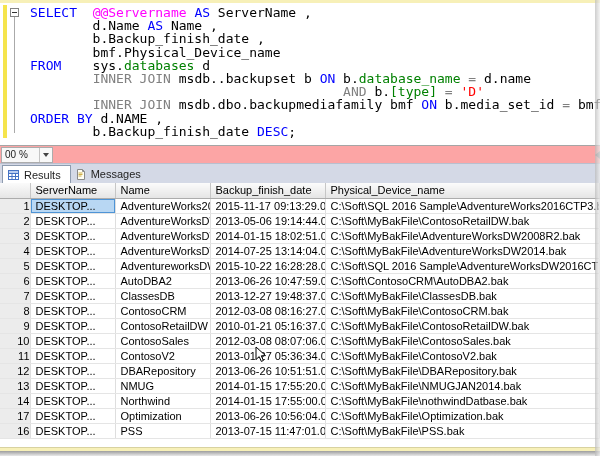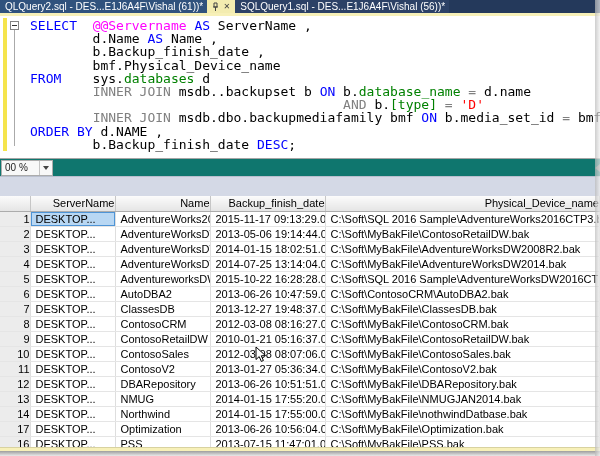--- a/index.html
+++ b/index.html
@@ -23,37 +23,37 @@
   .outline-guide { position:absolute; left:14px; top:14px; height:116px; border-left:1px solid #aaa; }
   .code { position:absolute; left:30px; top:3px; font-family:"DejaVu Sans Mono", monospace; font-size:13px; line-height:13.2px; white-space:pre; }
   .tk-kw  { color:#0000ff; }
   .tk-op  { color:#808080; }
   .tk-var { color:#ff00ff; }
   .tk-str { color:#ff0000; }
   .tk-sys { color:#008000; }
   .tk-pl  { color:#000000; }
 
   
-  .hscroll-row { height:18px; background:#0f766e; border-top:1px solid #a5a5a5; display:flex; align-items:center;justify-content:space-between; }
+  .hscroll-row { height:18px; background:#fca5a5; border-top:1px solid #a5a5a5; display:flex; align-items:center;justify-content:space-between; }
   .zoom-combo { display:flex; align-items:center; width:52px; height:16px; margin-left:1px; background:#f8f8f8; border:1px solid #acacac; }
   .zoom-combo .zval { flex:1; font-size:10px; color:#222; padding-left:3px; }
   .zoom-combo .drop { width:13px; height:14px; border-left:1px solid #c4c4c4; display:flex; align-items:center; justify-content:center; }
   .zoom-combo .drop i { width:0; height:0; border-left:3px solid transparent; border-right:3px solid transparent; border-top:4px solid #444; }
   .hs-left { margin-left:6px; width:0; height:0; border-top:4px solid transparent; border-bottom:4px solid transparent; border-right:5px solid #8a8a8a; }
 
   
   .results-strip { height:20px; background:#d4d9e6; display:flex; align-items:flex-end; padding-left:2px; border-top:1px solid #b9bfce; }
   .rtab { display:flex; align-items:center; height:18px; padding:0 9px 0 5px; font-size:11px; color:#1e1e1e; }
   .rtab.selected { background:#fff; border:1px solid #8e9caf; border-bottom:none; }
   .rtab .ricon { margin-right:5px; display:inline-flex; }
 
   
   .grid-wrap { height:260px; overflow:hidden; background:#fff; }
   table.grid { border-collapse:collapse; table-layout:fixed; width:600px; font-size:11px; }
-  table.grid th { height:15px; font-weight:normal; text-align:right; padding:0 0 0 5px; color:#000;
+  table.grid th { height:15px; font-weight:normal; text-align:left; padding:0 0 0 5px; color:#000;
     background:linear-gradient(#fbfbfb,#e5e5e5); border-right:1px solid #c6c6c6; border-bottom:1px solid #acacac;
     overflow:hidden; white-space:nowrap;margin-left:44px; }
   table.grid td { height:15px; padding:0 0 0 5px; border-right:1px solid #dedede; border-bottom:1px solid #e5e5e5;
     overflow:hidden; white-space:nowrap; color:#000; }
   td.rownum { background:#ececec; border-right:1px solid #c6c6c6; border-bottom:1px solid #d2d2d2; text-align:right; padding:0 14px 0 0; color:#222; }
   th.corner { background:linear-gradient(#fbfbfb,#e5e5e5); }
   td.datecol { text-align:right; padding-right:8px; }
   td.selcell { background:#b8d7f3; box-shadow:inset 0 0 0 1px #4e94d6; }
 
   
@@ -63,36 +63,20 @@
   .right-shadow { position:absolute; top:0; right:0; width:5px; height:456px; background:linear-gradient(to right,#b9b9b9,#efefef); opacity:.7; }
 
   
   .mouse-cursor { position:absolute; left:255px; top:346px; }
 </style>
 </head>
 <body>
 
 <div class="screen">
 
-  <div class="tabbar">
-    <div class="doc-tab active">
-      <span>QLQuery2.sql - DES...E1J6A4F\Vishal (61))*</span>
-      <span class="tab-btns">
-        <span class="pin">
-          <svg width="9" height="10" viewBox="0 0 9 10">
-              <path d="M3 1h3v4H3z M2 5h5 M4.5 5v4" stroke="#444" stroke-width="1" fill="none"></path>
-            </svg>
-        </span>
-        <span class="xclose">✕</span>
-      </span>
-    </div>
-    <div class="doc-tab inactive">
-      <span>SQLQuery1.sql - DES...E1J6A4F\Vishal (56))*</span>
-    </div>
-  </div>
   <div class="yellow-strip"></div>
 
   <div class="editor">
     <div class="change-bar"></div>
     <div class="fold-box">
         <span class="minus"></span>
       </div>
     <div class="outline-guide"></div>
     <div class="code" id="sql-code"><div><span class="tk-kw">SELECT</span><span class="tk-pl">  </span><span class="tk-var">@@Servername</span><span class="tk-pl"> </span><span class="tk-kw">AS</span><span class="tk-pl"> ServerName ,</span></div><div><span class="tk-pl">        d.Name </span><span class="tk-kw">AS</span><span class="tk-pl"> Name ,</span></div><div><span class="tk-pl">        b.Backup_finish_date ,</span></div><div><span class="tk-pl">        bmf.Physical_Device_name</span></div><div><span class="tk-kw">FROM</span><span class="tk-pl">    sys.</span><span class="tk-sys">databases</span><span class="tk-pl"> d</span></div><div><span class="tk-pl">        </span><span class="tk-op">INNER JOIN</span><span class="tk-pl"> msdb..backupset b </span><span class="tk-kw">ON</span><span class="tk-pl"> b.</span><span class="tk-sys">database_name</span><span class="tk-pl"> </span><span class="tk-op">=</span><span class="tk-pl"> d.name</span></div><div><span class="tk-pl">                                        </span><span class="tk-op">AND</span><span class="tk-pl"> b.</span><span class="tk-sys">[type]</span><span class="tk-pl"> </span><span class="tk-op">=</span><span class="tk-pl"> </span><span class="tk-str">'D'</span></div><div><span class="tk-pl">        </span><span class="tk-op">INNER JOIN</span><span class="tk-pl"> msdb.dbo.backupmediafamily bmf </span><span class="tk-kw">ON</span><span class="tk-pl"> b.media_set_id </span><span class="tk-op">=</span><span class="tk-pl"> bmf.media_set_id</span></div><div><span class="tk-kw">ORDER BY</span><span class="tk-pl"> d.NAME ,</span></div><div><span class="tk-pl">        b.Backup_finish_date </span><span class="tk-kw">DESC</span><span class="tk-pl">;</span></div></div>
   </div>
@@ -101,20 +85,40 @@
     <div class="zoom-combo">
       <span class="zval">00 %</span>
       <span class="drop">
           <i></i>
         </span>
     </div>
     <span class="hs-left"></span>
   </div>
 
   <div class="results-strip">
+    <div class="rtab selected">
+      <span class="ricon">
+        <svg width="11" height="10" viewBox="0 0 11 10">
+            <rect x="0.5" y="0.5" width="10" height="9" fill="#fff" stroke="#4472c4"></rect>
+            <path d="M0.5 3.5h10 M0.5 6.5h10 M4 0.5v9 M7.5 0.5v9" stroke="#4472c4" stroke-width="1" fill="none"></path>
+            <rect x="0.5" y="0.5" width="10" height="3" fill="#b9cdf0" stroke="#4472c4"></rect>
+          </svg>
+      </span>
+      <span>Results</span>
+    </div>
+    <div class="rtab">
+      <span class="ricon">
+        <svg width="10" height="11" viewBox="0 0 10 11">
+            <path d="M1.5 0.5h5l2 2v8h-7z" fill="#fffef4" stroke="#8a8a8a"></path>
+            <path d="M6.5 0.5v2h2" fill="none" stroke="#8a8a8a"></path>
+            <path d="M2.5 4h4 M2.5 5.5h4 M2.5 7h3" stroke="#c8a634" stroke-width="0.9"></path>
+          </svg>
+      </span>
+      <span>Messages</span>
+    </div>
   </div>
 
   <div class="grid-wrap">
     <table class="grid" id="results-table">
       <colgroup>
           <col style="width:30px">
           <col style="width:85px">
           <col style="width:95px">
           <col style="width:115px">
           <col>

